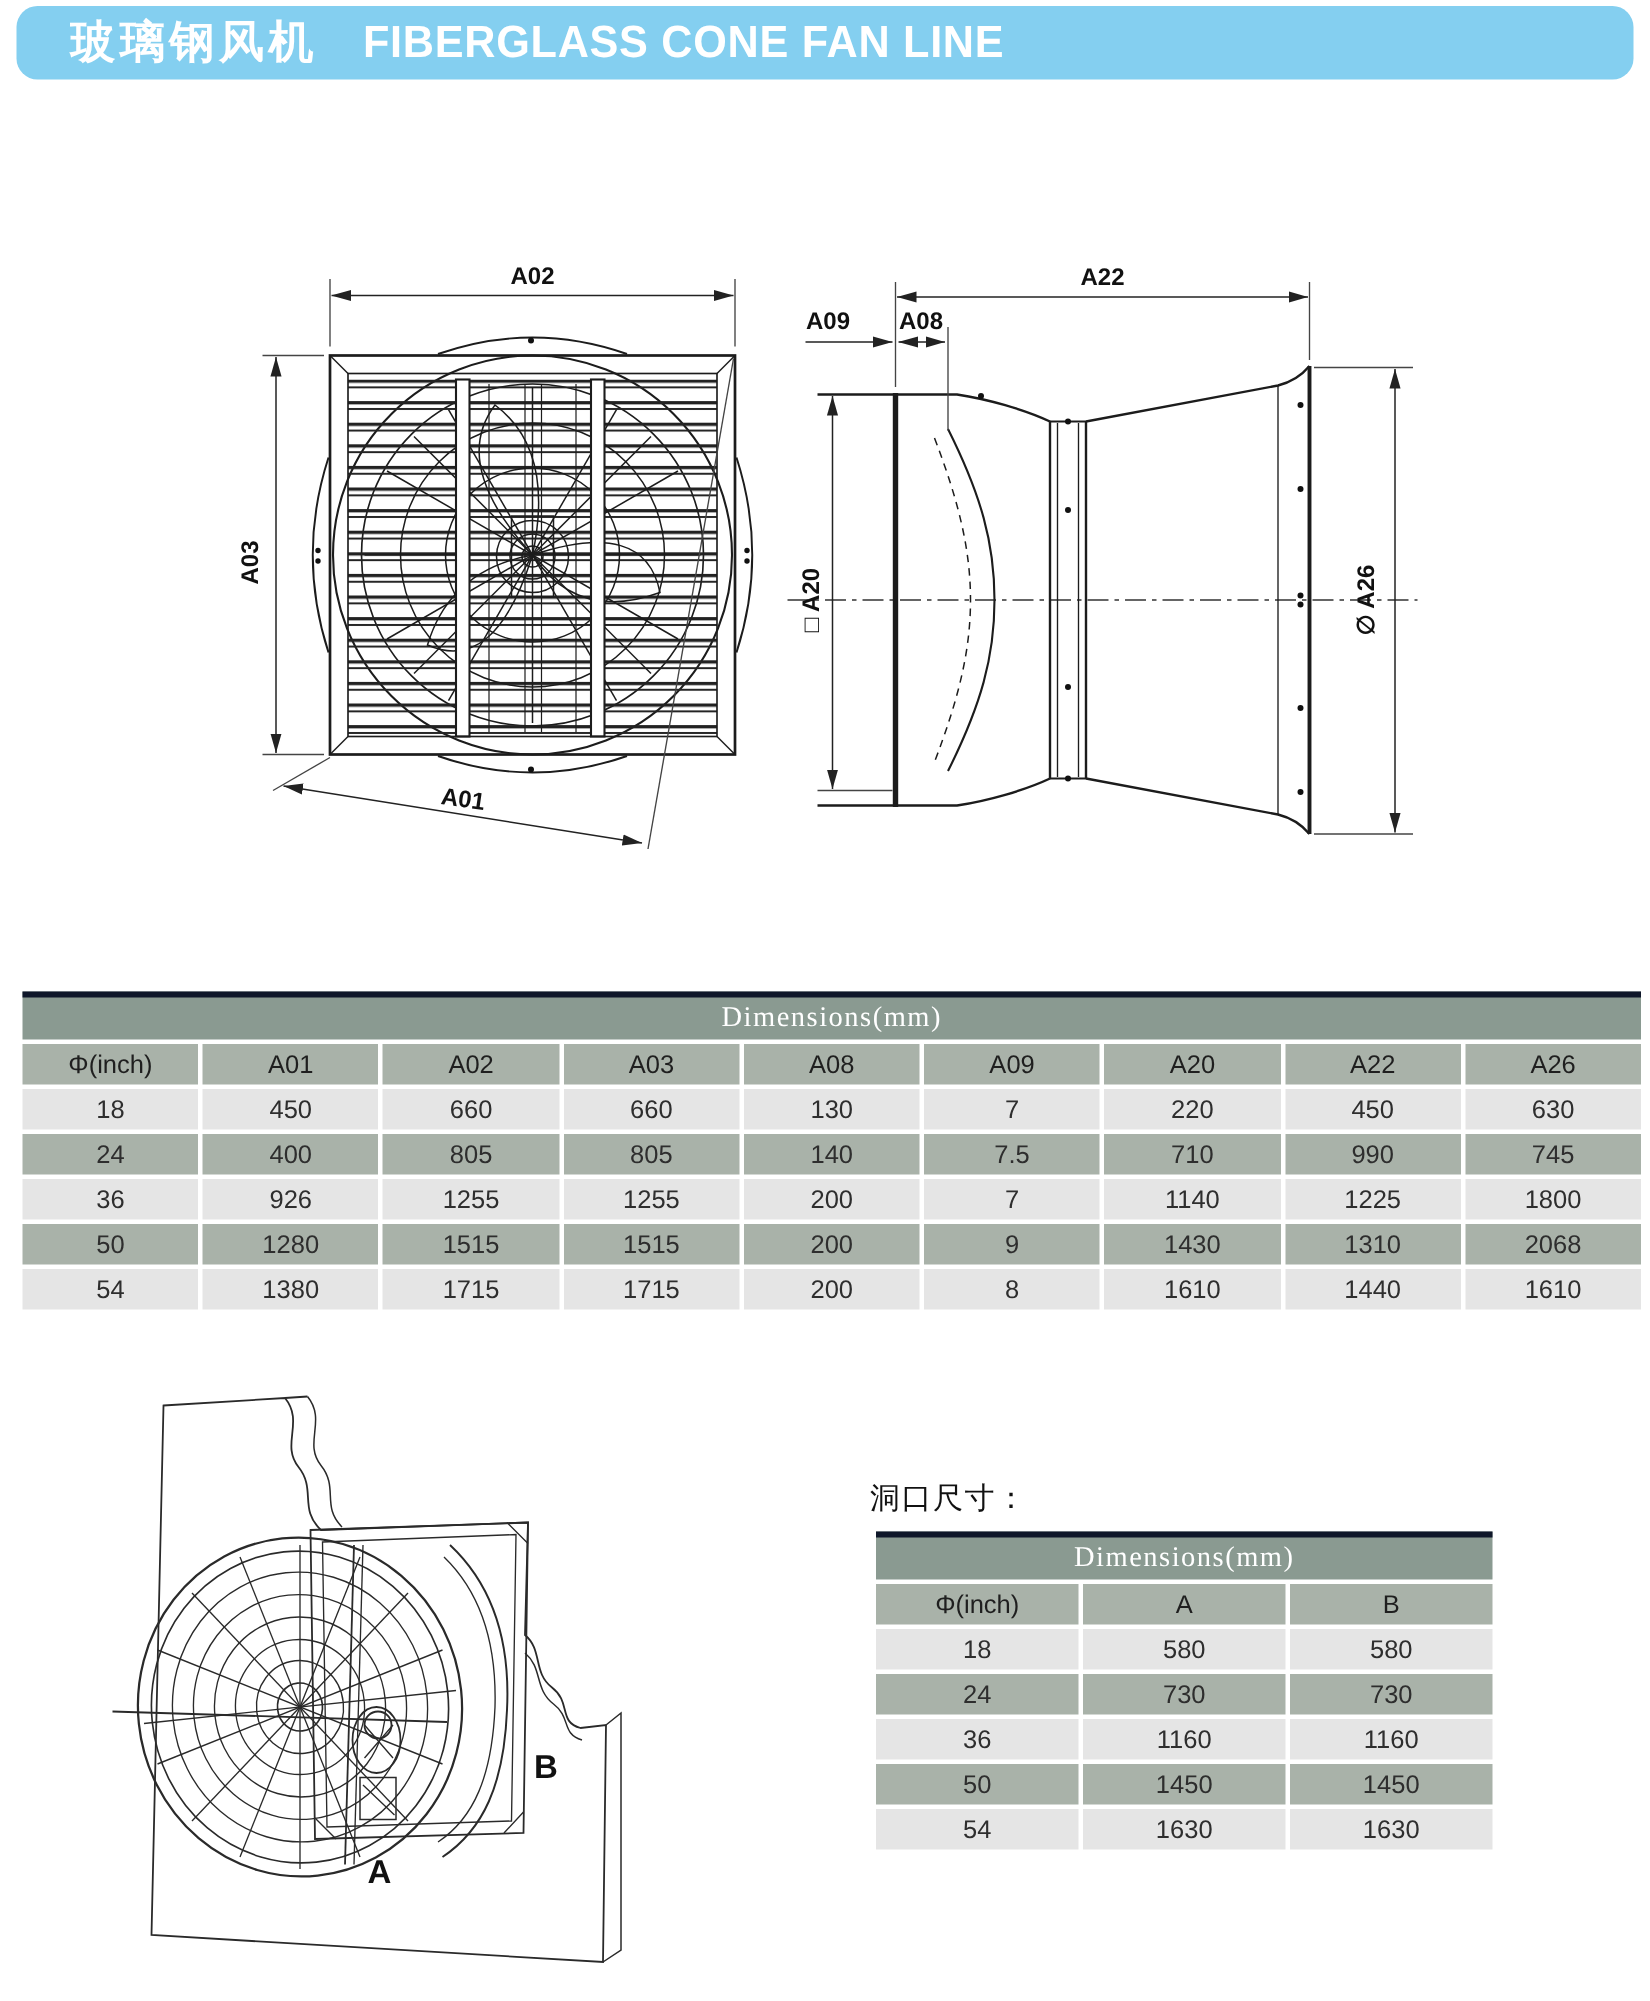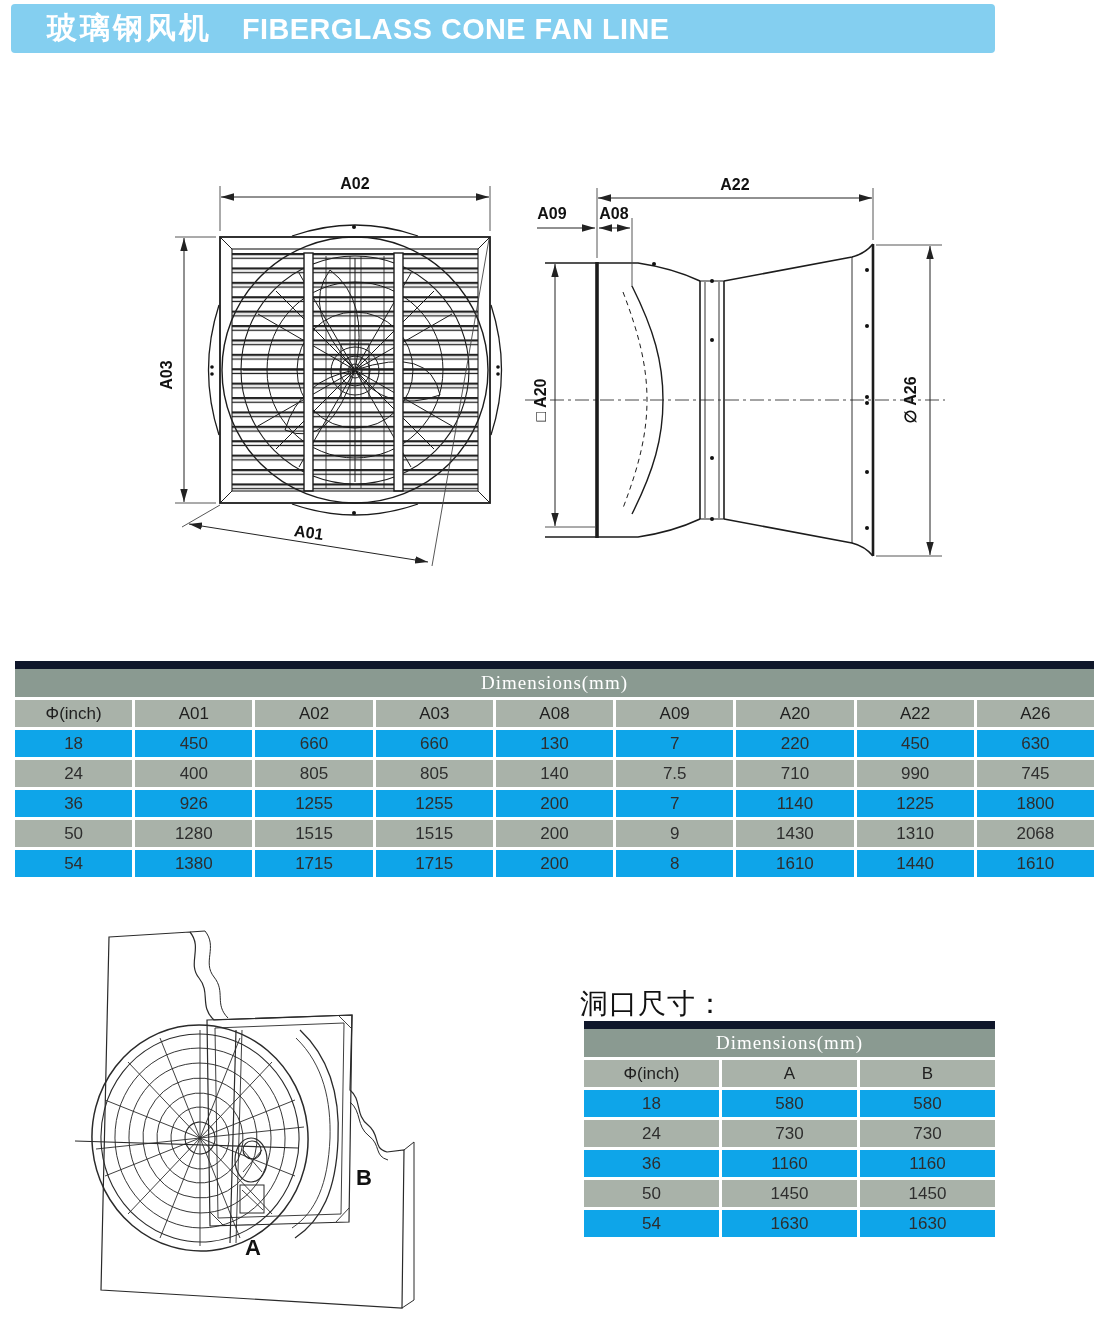--- a/index.html
+++ b/index.html
@@ -2,49 +2,49 @@
 <html><head>
 <meta charset="utf-8">
 <style>
   html,body{margin:0;padding:0;}
   body{
     width:1100px;height:1334px;position:relative;background:#ffffff;
     font-family:"Liberation Sans",sans-serif;overflow:hidden;
   }
   
   .banner{
-    position:absolute;left:11px;top:4px;width:984px;height:49px;
-    background:#84cff0;border-radius:4px;
+    position:absolute;left:11px;top:4px;width:1078px;height:49px;
+    background:#84cff0;border-radius:14px;
     display:flex;align-items:center;color:#ffffff;font-weight:bold;
   }
   .banner .zh{margin-left:36px;font-size:30px;letter-spacing:3px;}
   .banner .en{margin-left:30px;font-size:30px;letter-spacing:0.5px;transform:scaleX(.96);transform-origin:left center;}
   
   svg{position:absolute;}
   #tech-svg{left:0;top:150px;}
   #iso-svg{left:30px;top:912px;}
   .dimline{stroke:#222;stroke-width:1;fill:none;}
   .extline{stroke:#444;stroke-width:0.9;fill:none;}
   .draw{stroke:#1c1c1c;fill:none;}
   .dimtxt{font-family:"Liberation Sans",sans-serif;font-weight:bold;font-size:16px;fill:#111;}
   .isotxt{font-family:"Liberation Sans",sans-serif;font-weight:bold;font-size:22px;fill:#111;}
   
   .dims{position:absolute;border-collapse:separate;border-spacing:3px;table-layout:fixed;}
   .dims td{text-align:center;font-size:17px;color:#2e2e2e;padding:0;height:27px;overflow:hidden;}
   .dims .t-head td{
     background:#8a9a91;color:#ffffff;font-family:"Liberation Serif",serif;
-    font-size:19px;height:28px;border-top:8px solid #0f172a;letter-spacing:1px;
+    font-size:19px;height:28px;border-top:4px solid #0f172a;letter-spacing:1px;
   }
   .dims .t-cols td{background:#a9b2a9;height:27px;color:#1f1f1f;}
   .dims .row-gray td{background:#a9b2a9;text-align:center;}
-  .dims .row-white td{background:#0ea5e9;}
+  .dims .row-white td{background:#e5e5e5;}
   #main-table{left:12px;top:658px;width:1085px;}
   #hole-table{left:581px;top:1018px;width:417px;}
   .hole-title{
-    position:absolute;left:580px;top:985px;font-size:28px;color:#111;
+    position:absolute;left:580px;top:985px;font-size:20px;color:#111;
     font-family:Liberation Serif, serif;letter-spacing:1px;
   }
 </style>
 </head>
 <body>
 
 <div class="banner">
   <span class="zh">玻璃钢风机</span>
   <span class="en">FIBERGLASS CONE FAN LINE</span>
 </div>

